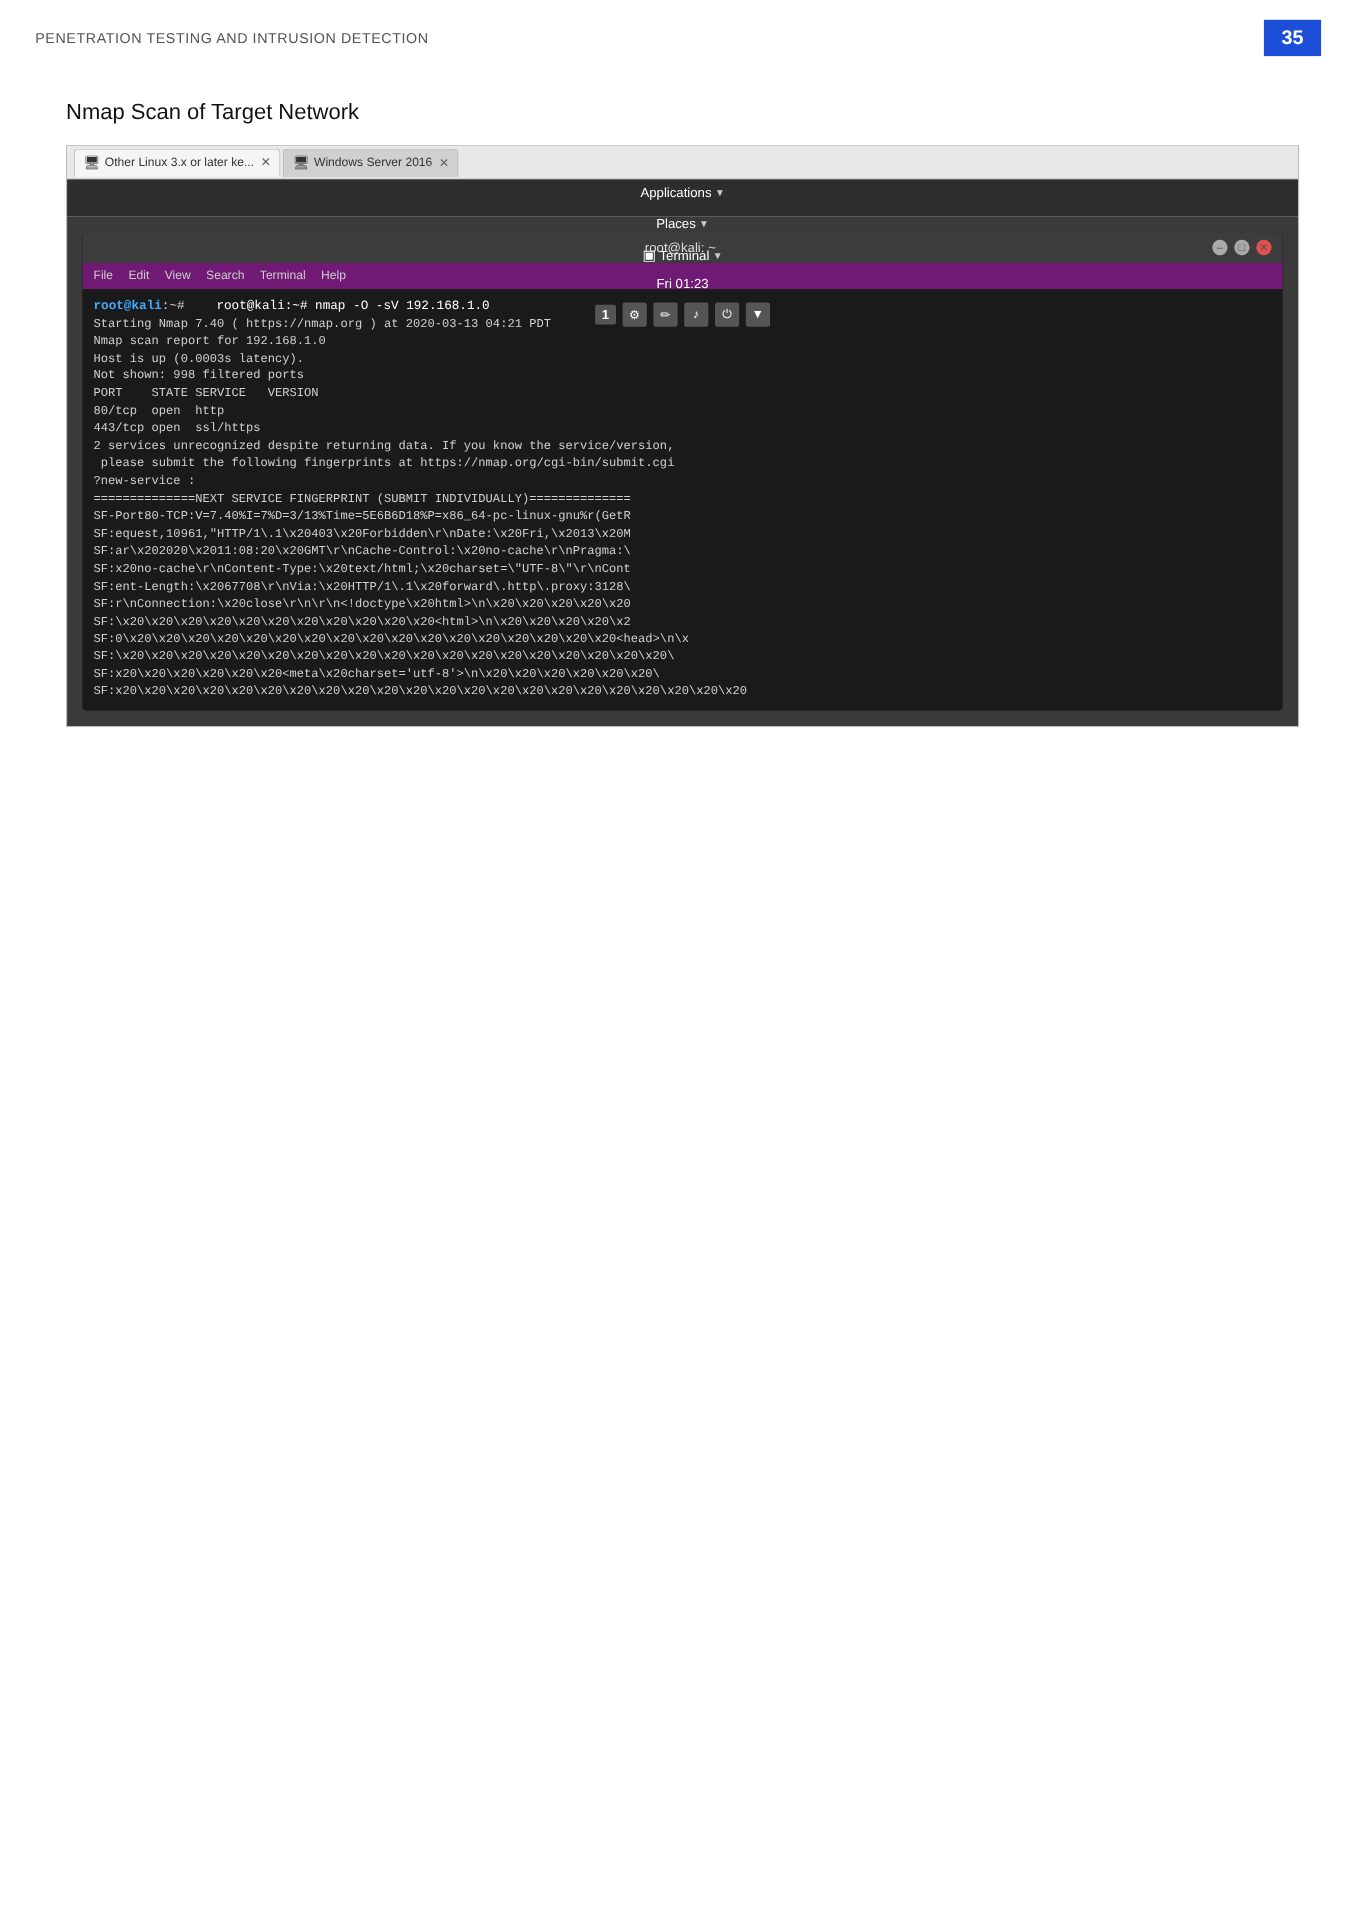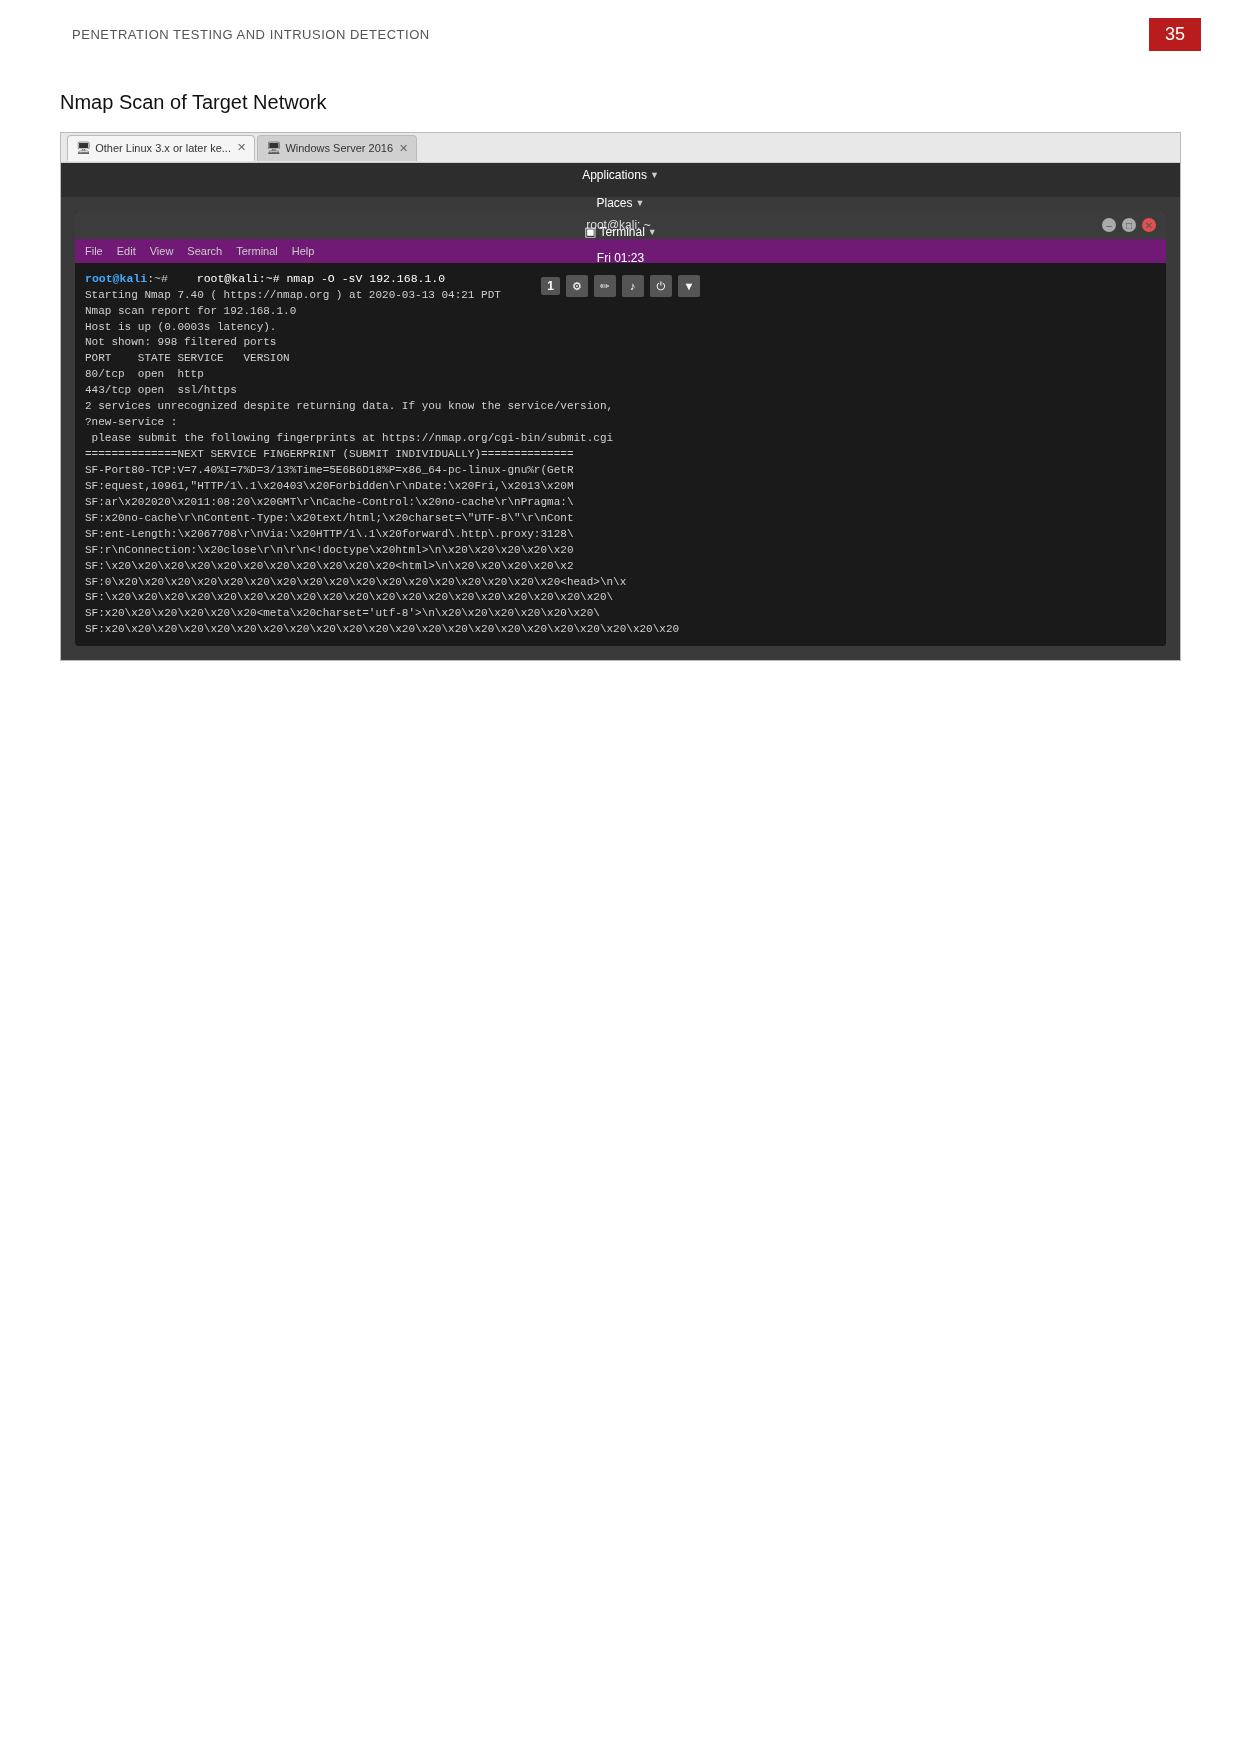--- a/index.html
+++ b/index.html
@@ -9,35 +9,35 @@
       width: 1241px;
       min-height: 1754px;
       position: relative;
     }
 
     
     .page-header {
       display: flex;
       justify-content: space-between;
       align-items: center;
-      padding: 18px 40px 12px 72px;
+      padding: 18px 40px 12px 32px;
       border-bottom: none;
     }
     .page-title-text {
       font-size: 13px;
       font-weight: normal;
       color: #555;
       letter-spacing: 0.04em;
       text-transform: uppercase;
     }
     .page-number-box {
-      background: #b91c1c;
+      background: #1d4ed8;
       color: #fff;
       font-size: 18px;
-      font-weight: normal;
+      font-weight: bold;
       padding: 6px 16px;
       min-width: 48px;
       text-align: center;
     }
 
     
     .section-heading {
       padding: 28px 60px 18px 60px;
     }
     .section-heading h2 {
@@ -313,22 +313,22 @@
         <div id="terminal-output">
             <div class="output-line"></div>
             <div class="output-line">Starting Nmap 7.40 ( https://nmap.org ) at 2020-03-13 04:21 PDT</div>
             <div class="output-line">Nmap scan report for 192.168.1.0</div>
             <div class="output-line">Host is up (0.0003s latency).</div>
             <div class="output-line">Not shown: 998 filtered ports</div>
             <div class="output-line">PORT    STATE SERVICE   VERSION</div>
             <div class="output-line">80/tcp  open  http</div>
             <div class="output-line">443/tcp open  ssl/https</div>
             <div class="output-line">2 services unrecognized despite returning data. If you know the service/version,</div>
+            <div class="output-line"> please submit the following fingerprints at https://nmap.org/cgi-bin/submit.cgi</div>
             <div class="output-line">?new-service :</div>
-            <div class="output-line"> please submit the following fingerprints at https://nmap.org/cgi-bin/submit.cgi</div>
             <div class="output-line">==============NEXT SERVICE FINGERPRINT (SUBMIT INDIVIDUALLY)==============</div>
             <div class="output-line">SF-Port80-TCP:V=7.40%I=7%D=3/13%Time=5E6B6D18%P=x86_64-pc-linux-gnu%r(GetR</div>
             <div class="output-line">SF:equest,10961,"HTTP/1\.1\x20403\x20Forbidden\r\nDate:\x20Fri,\x2013\x20M</div>
             <div class="output-line">SF:ar\x202020\x2011:08:20\x20GMT\r\nCache-Control:\x20no-cache\r\nPragma:\</div>
             <div class="output-line">SF:x20no-cache\r\nContent-Type:\x20text/html;\x20charset=\"UTF-8\"\r\nCont</div>
             <div class="output-line">SF:ent-Length:\x2067708\r\nVia:\x20HTTP/1\.1\x20forward\.http\.proxy:3128\</div>
             <div class="output-line">SF:r\nConnection:\x20close\r\n\r\n&lt;!doctype\x20html&gt;\n\x20\x20\x20\x20\x20</div>
             <div class="output-line">SF:\x20\x20\x20\x20\x20\x20\x20\x20\x20\x20\x20&lt;html&gt;\n\x20\x20\x20\x20\x2</div>
             <div class="output-line">SF:0\x20\x20\x20\x20\x20\x20\x20\x20\x20\x20\x20\x20\x20\x20\x20\x20\x20&lt;head&gt;\n\x</div>
             <div class="output-line">SF:\x20\x20\x20\x20\x20\x20\x20\x20\x20\x20\x20\x20\x20\x20\x20\x20\x20\x20\x20\</div>

